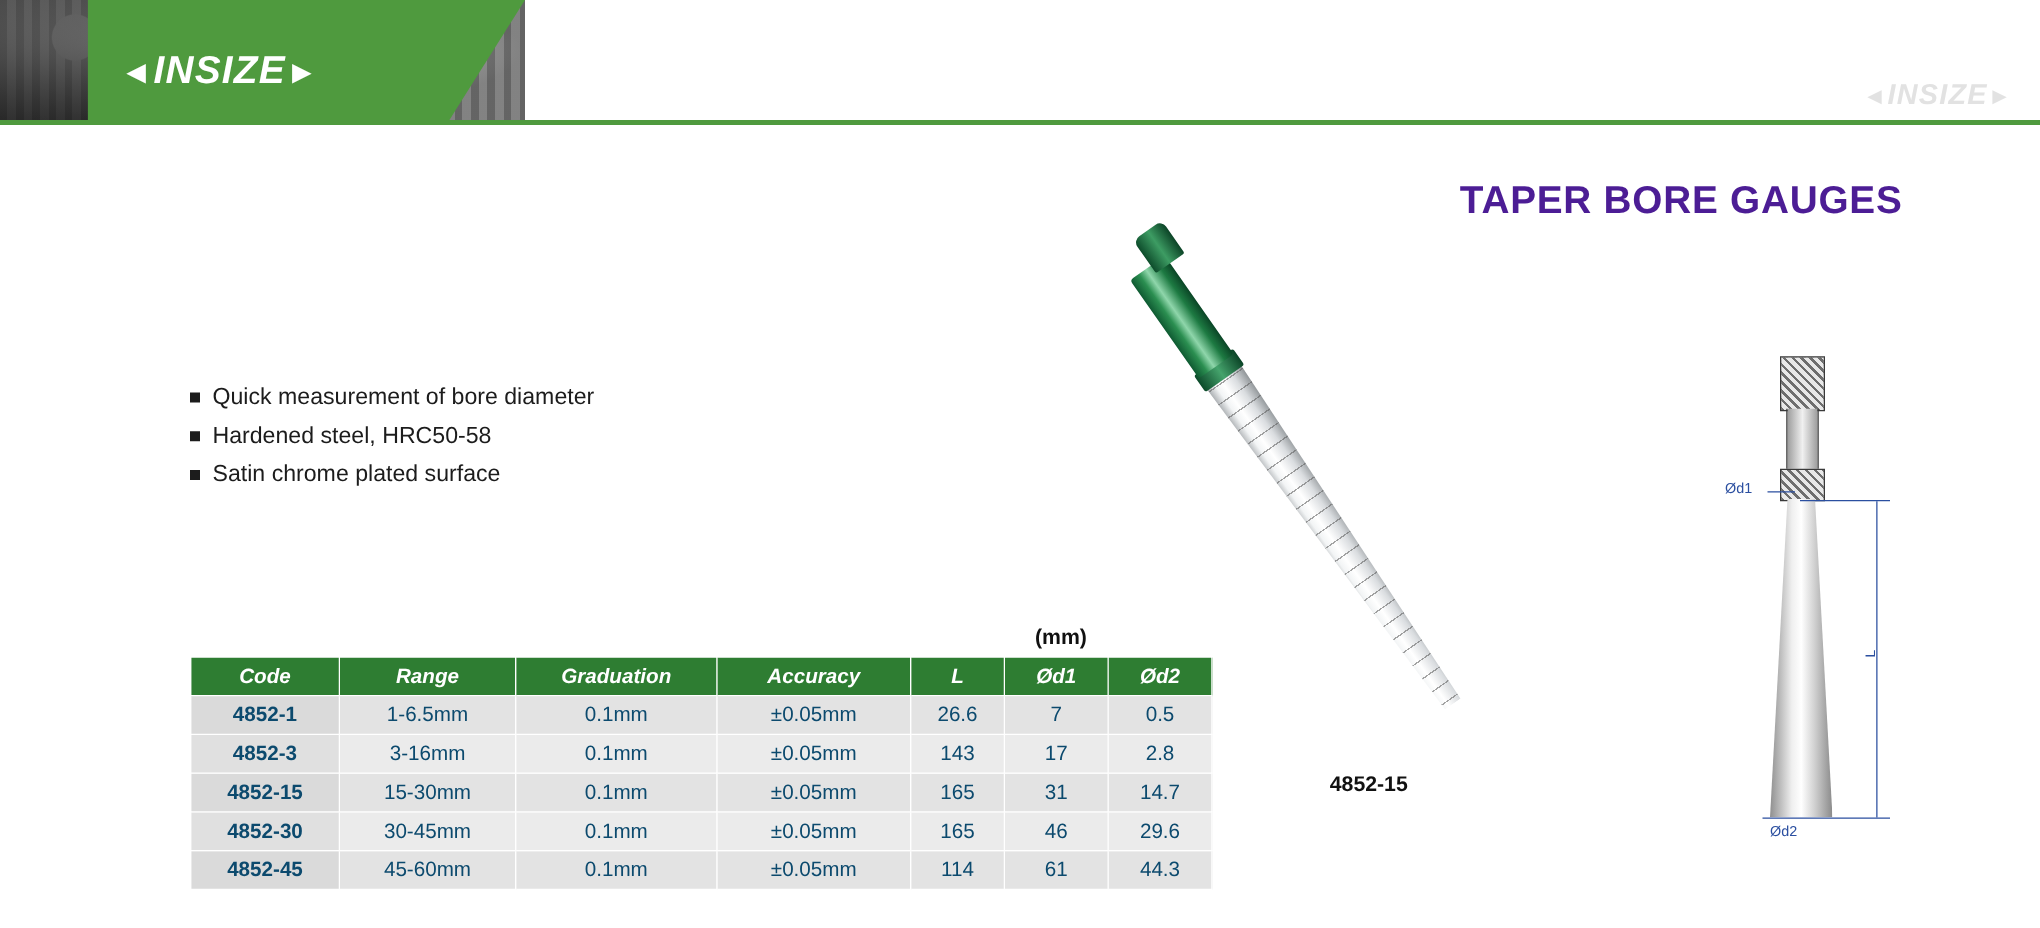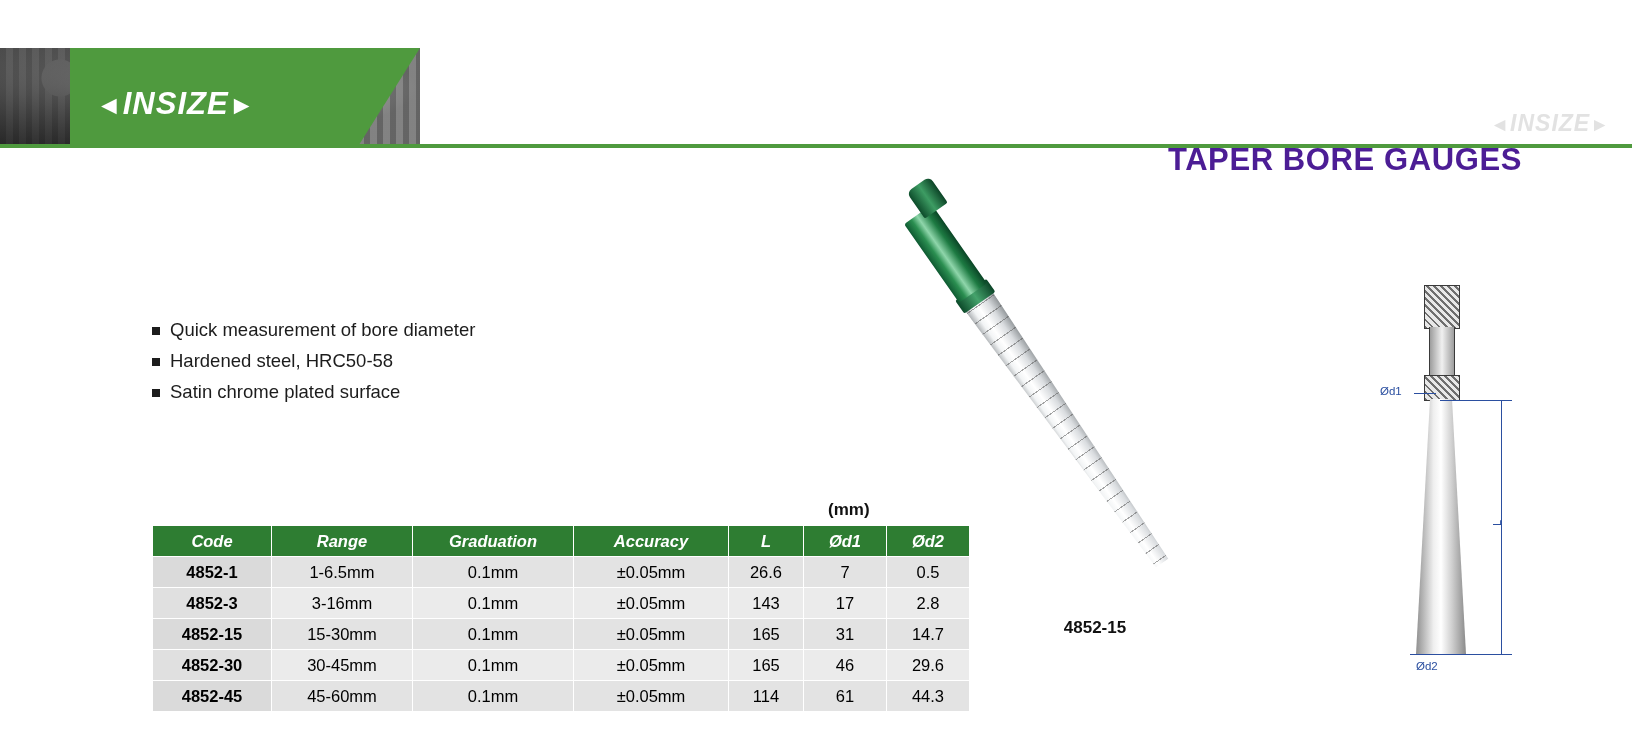--- a/index.html
+++ b/index.html
@@ -15,21 +15,20 @@
     overflow: hidden;
   }
 
   
   .header {
     position: absolute;
     left: 0; top: 0;
     width: 1632px;
     height: 84px;
     background: #ffffff;
-    margin-top: 48px;
   }
   .header-photo {
     position: absolute;
     left: 0; top: 0;
     width: 420px;
     height: 100px;
     background:
       radial-gradient(circle at 60px 30px, #cfcfcf 0 18px, rgba(0,0,0,0) 19px),
       radial-gradient(circle at 150px 62px, #bdbdbd 0 26px, rgba(0,0,0,0) 27px),
       radial-gradient(circle at 250px 20px, #d5d5d5 0 22px, rgba(0,0,0,0) 23px),
@@ -104,21 +103,21 @@
     font-weight: bold;
     color: #4c1d95;
     letter-spacing: .6px;
     white-space: nowrap;
   }
 
   
   .features {
     position: absolute;
     left: 152px;
-    top: 319px;
+    top: 306px;
     width: 520px;
   }
   .feature {
     display: flex;
     align-items: baseline;
     margin-bottom: 9px;
     font-size: 18.5px;
     color: #1c1c1c;
   }
   .feature .bullet {
@@ -154,21 +153,21 @@
     height: 30px;
     border: 1px solid #ffffff;
     padding: 0 10px;
     white-space: nowrap;
     font-style: italic;
   }
   table.spec td {
     height: 30px;
     border: 1px solid #ffffff;
     background: #e3e3e3;
-    color: #000000;
+    color: #0c4a6e;
     text-align: center;
     padding: 0 10px;
     white-space: nowrap;
   }
   table.spec td.code {
     font-weight: bold;
     background: #dadada;
   }
   table.spec tr:nth-child(even) td { background: #ebebeb; }
   table.spec tr:nth-child(even) td.code { background: #e0e0e0; }

